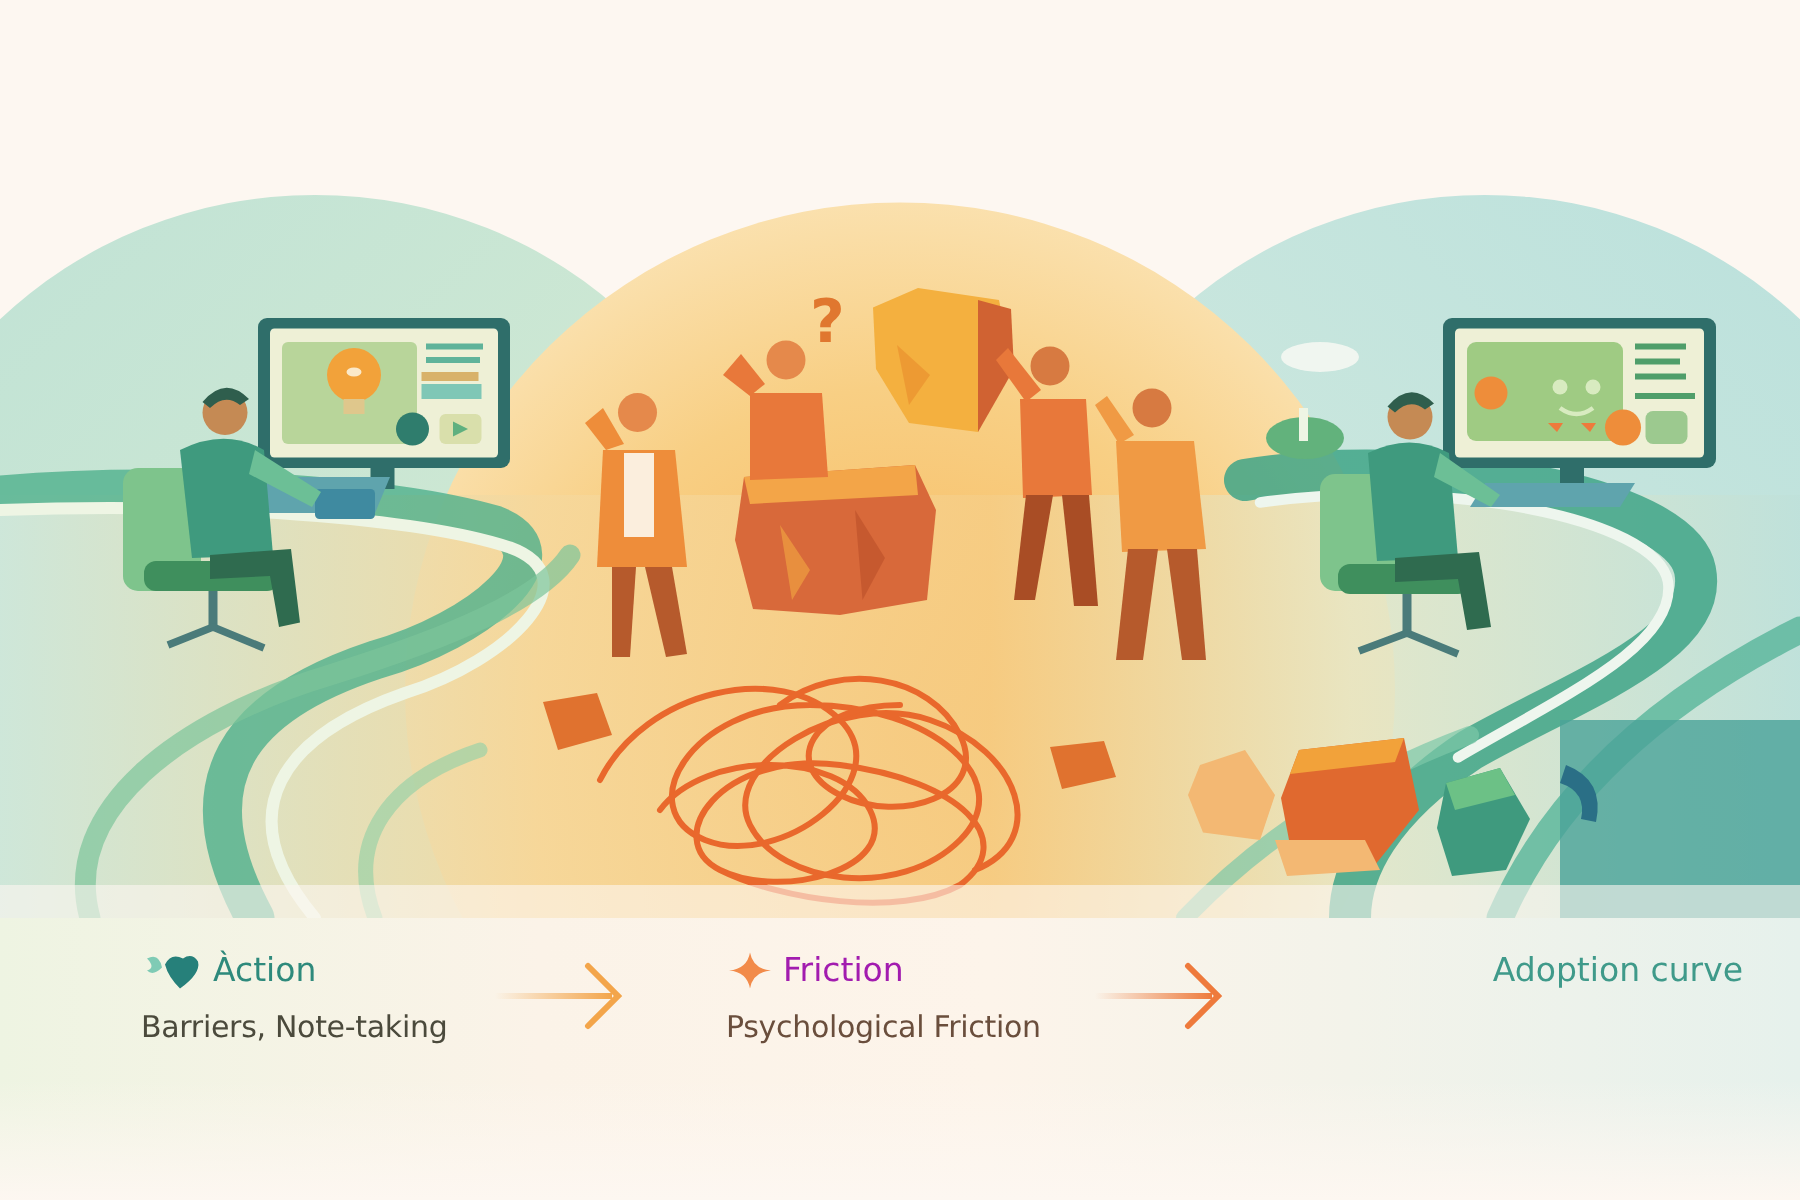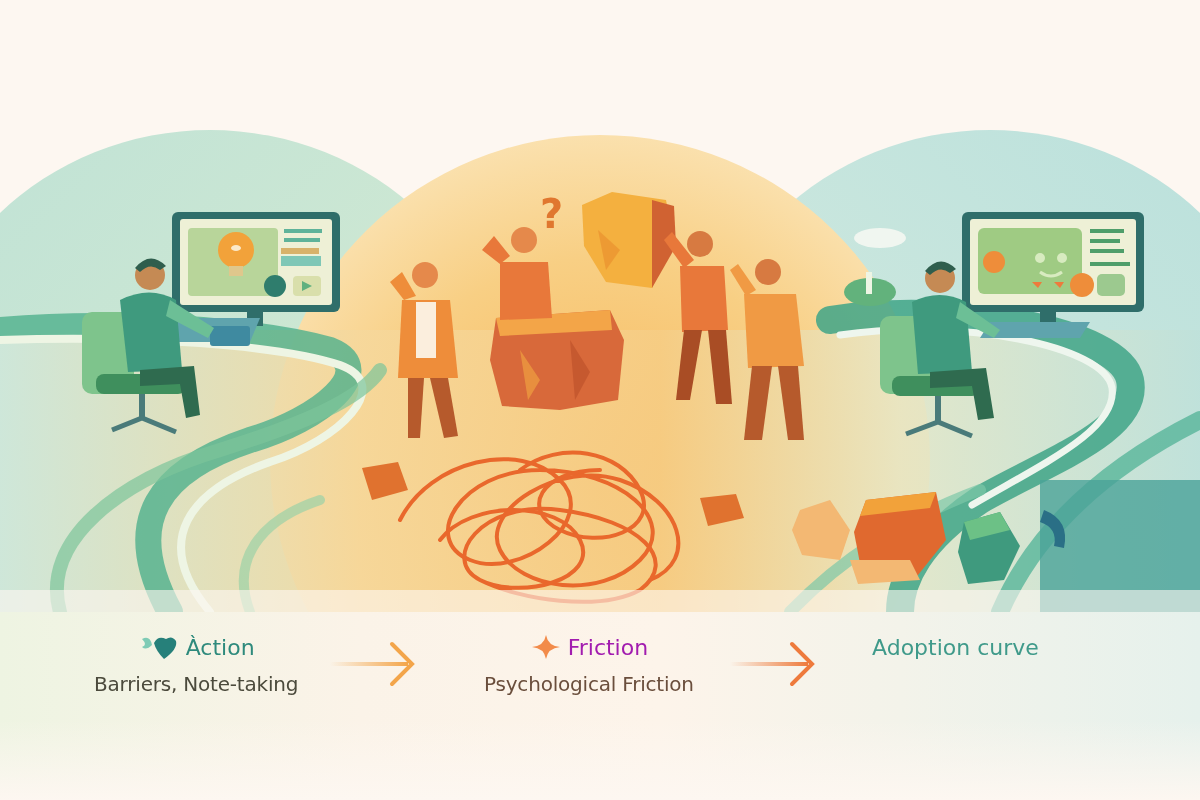--- a/index.html
+++ b/index.html
@@ -12,30 +12,30 @@
   .scene svg { display: block; }
   .caption-band {
     position: absolute; left: 0; top: 612px; width: 1200px; height: 188px;
     background: linear-gradient(90deg, #eef4e2 0%, #fbf3e8 30%, #fdf4ea 55%, #f3f3ea 75%, #e6f1ec 100%);
   }
   .caption-band::after {
     content: ""; position: absolute; left: 0; right: 0; bottom: 0; height: 80px;
     background: linear-gradient(180deg, rgba(253,247,241,0) 0%, #fdf7f1 100%);
   }
   .stage { position: absolute; top: 630px; text-align: left; z-index: 2; }
-  .stage .title { font-size: 22px; display: flex; align-items: center; gap: 6px; height: 34px; justify-content: center; }
+  .stage .title { font-size: 22px; display: flex; align-items: center; gap: 6px; height: 34px; }
   .stage .sub { font-size: 20px; margin-top: 8px; white-space: nowrap; letter-spacing: -0.2px; }
   .stage-action { left: 94px; }
   .stage-action .title { color: #2e8a7c; }
   .stage-action .sub { color: #4b4a3c; }
   .stage-friction { left: 484px; }
   .stage-friction .title { color: #a21caf; }
   .stage-friction .sub { color: #6a4e3c; }
   .stage-adoption { left: 872px; text-align: center; width: 290px; }
-  .stage-adoption .title { color: #3f9a8a; justify-content: flex-start; }
+  .stage-adoption .title { color: #3f9a8a; justify-content: flex-end; }
   .stage-adoption .sub { color: #4fa096; }
   .arrow { position: absolute; z-index: 2; }
   .arrow-1 { left: 330px; top: 640px; }
   .arrow-2 { left: 730px; top: 640px; }
 </style>
 </head>
 <body>
 
 <div class="scene">
   <svg width="1200" height="612" viewBox="0 0 1200 612">

